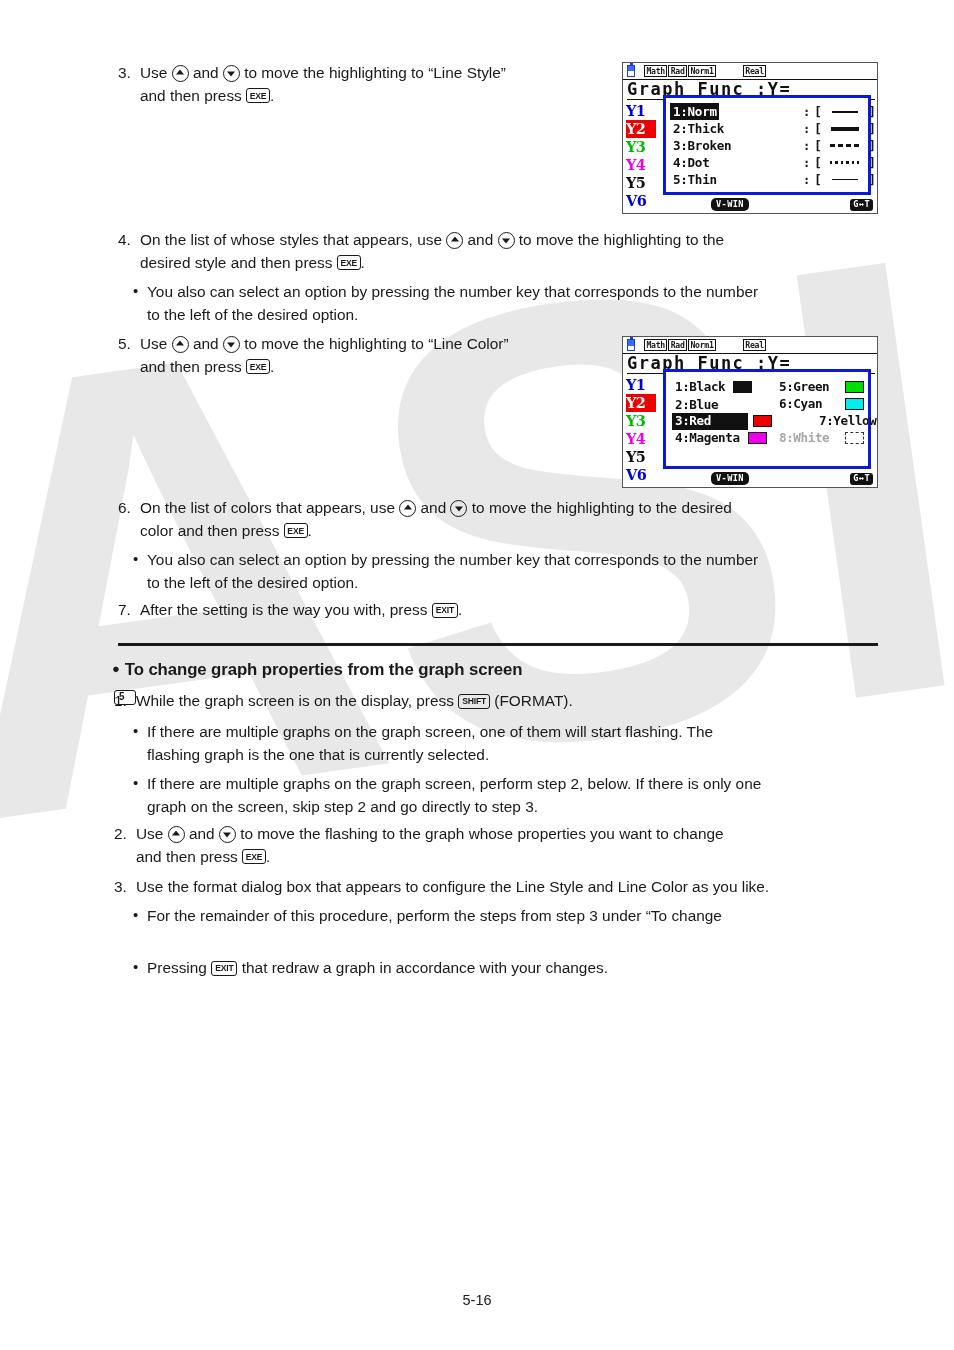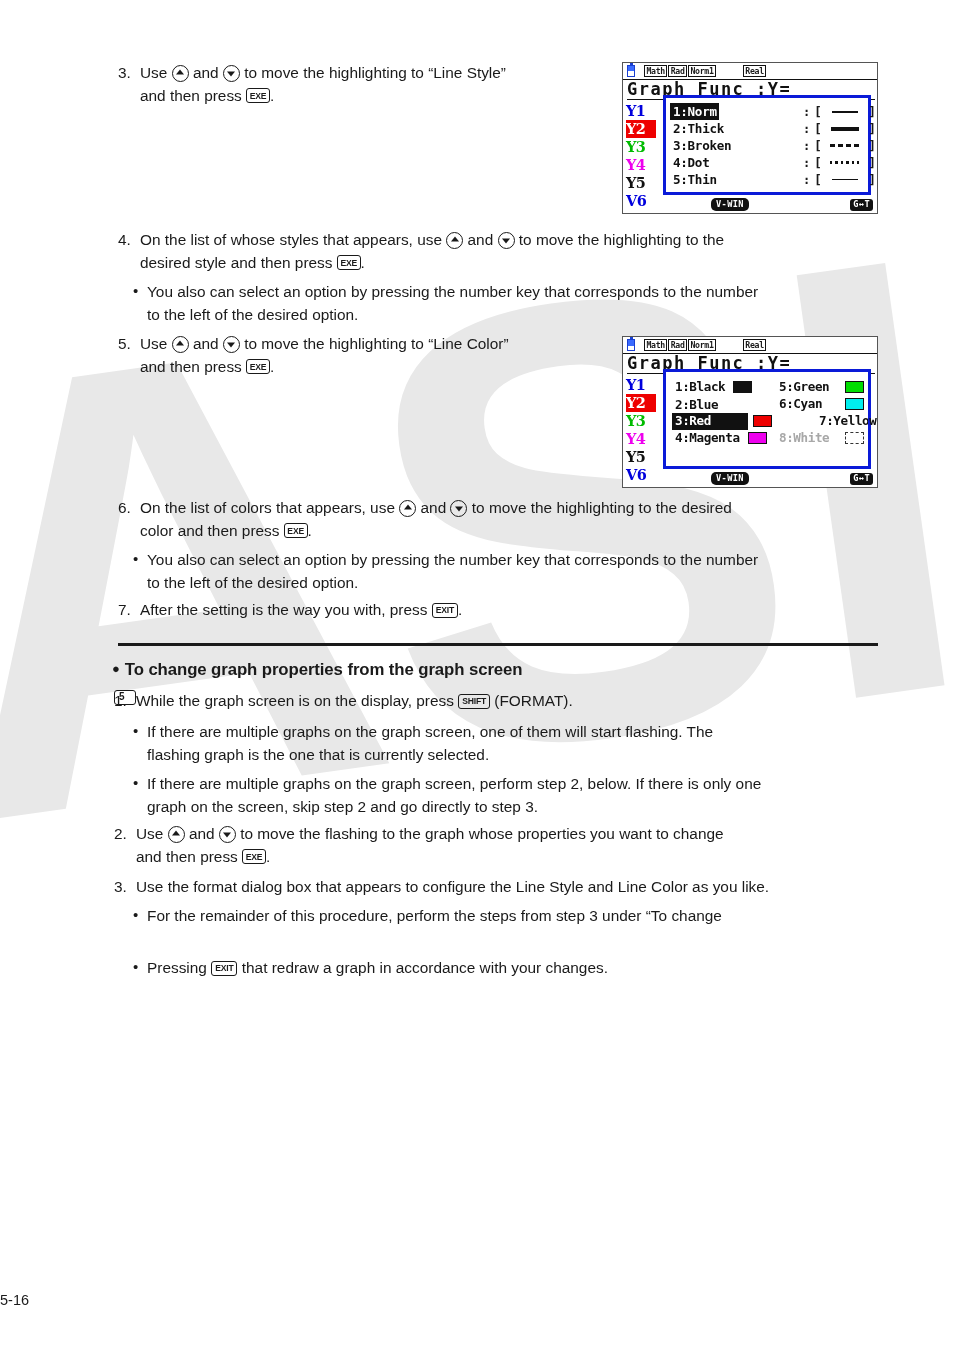--- a/index.html
+++ b/index.html
@@ -100,21 +100,21 @@
     font-weight: bold;
     letter-spacing: -0.1px;
   }
   .section-head .hdot { font-size: 13px; vertical-align: 2px; margin-right: 5px; }
 
   
   .footer {
     position: absolute;
     left: 0; top: 1292px;
     width: 954px;
-    text-align: left;
+    text-align: center;
     font-size: 14.5px;
     color: #1a1a1a;
   }
 
   
   .calc {
     position: absolute;
     width: 256px; height: 152px;
     background: #ffffff;
     border: 1.6px solid #555;

